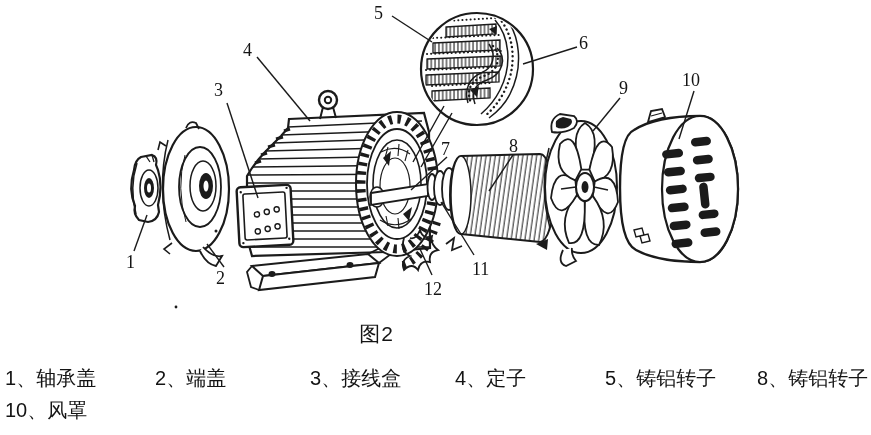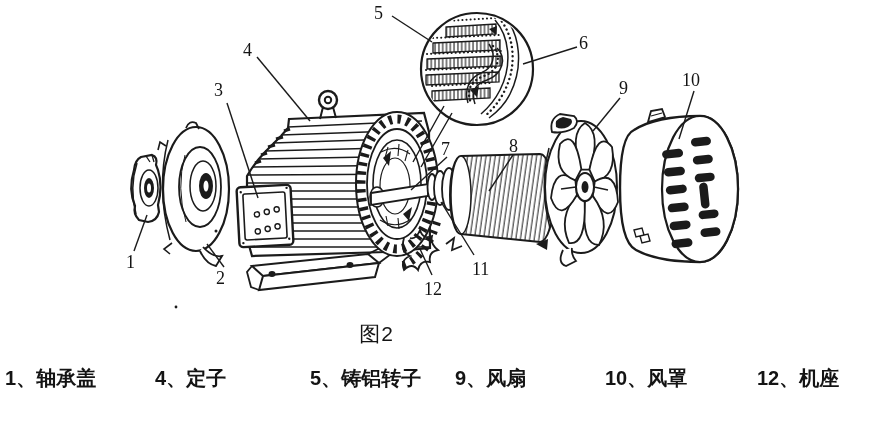--- a/index.html
+++ b/index.html
@@ -9,21 +9,21 @@
   }
   .stage{position:absolute;inset:0;}
   svg{position:absolute;top:0;left:0;display:block;}
   .caption{
     position:absolute;top:320px;left:0;width:753px;text-align:center;
     font-size:21px;font-weight:500;letter-spacing:1px;
   }
   .legend{
     position:absolute;top:362px;left:5px;width:862px;
     display:grid;grid-template-columns:150px 155px 145px 150px 152px 1fr;
-    font-size:20px;font-weight:700;
+    font-size:20px;font-weight:400;
   }
   .legend .item{white-space:nowrap;line-height:32px;}
   .num-text{font-family:"Liberation Serif",serif;font-size:18px;fill:#141414;}
 </style>
 </head>
 <body>
 
 <div class="stage">
 
 <svg width="871" height="318" viewBox="0 0 871 318">
@@ -261,20 +261,21 @@
     <text class="num-text" x="682" y="86">10</text>
     <text class="num-text" x="472" y="275">11</text>
     <text class="num-text" x="424" y="295">12</text>
   </g>
 </svg>
 
 <div class="caption">图2</div>
 
 <div class="legend">
   <div class="item"><span>1</span><span>、</span><span>轴承盖</span></div>
+  <div class="item"><span>2</span><span>、</span><span>端盖</span></div>
+  <div class="item"><span>3</span><span>、</span><span>接线盒</span></div>
   <div class="item"><span>4</span><span>、</span><span>定子</span></div>
   <div class="item"><span>5</span><span>、</span><span>铸铝转子</span></div>
-  <div class="item"><span>9</span><span>、</span><span>风扇</span></div>
+  <div class="item"><span>8</span><span>、</span><span>铸铝转子</span></div>
   <div class="item"><span>10</span><span>、</span><span>风罩</span></div>
-  <div class="item"><span>12</span><span>、</span><span>机座</span></div>
 </div>
 
 </div>
 
 </body></html>

